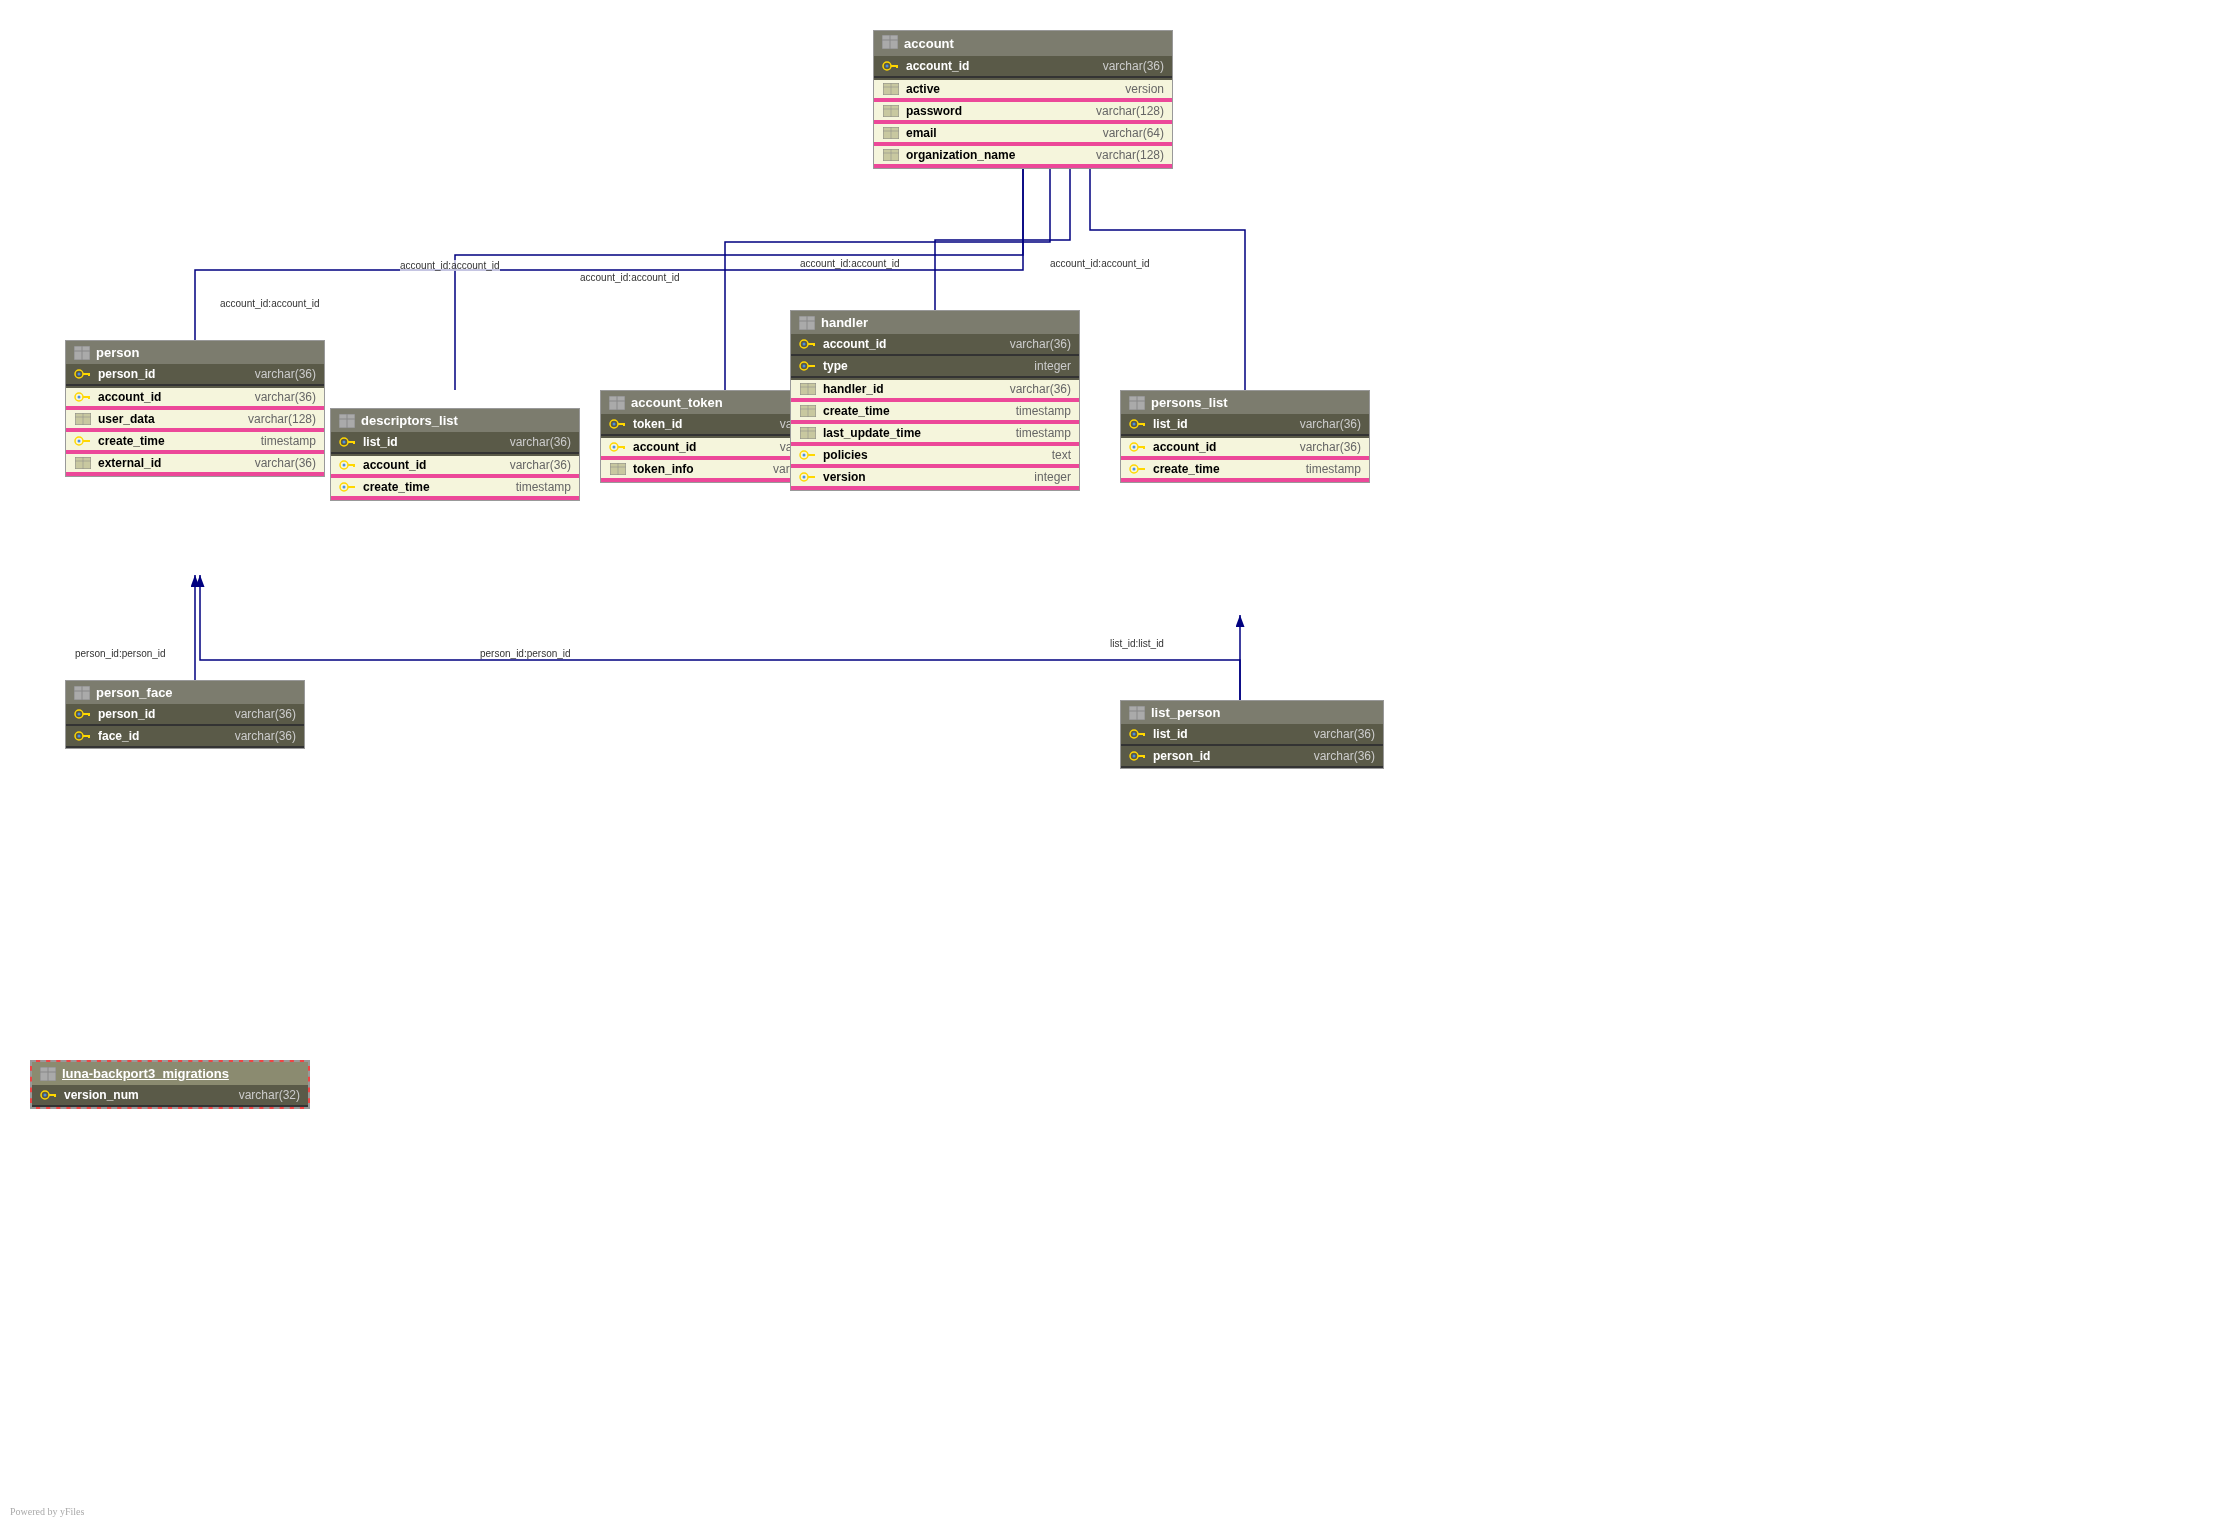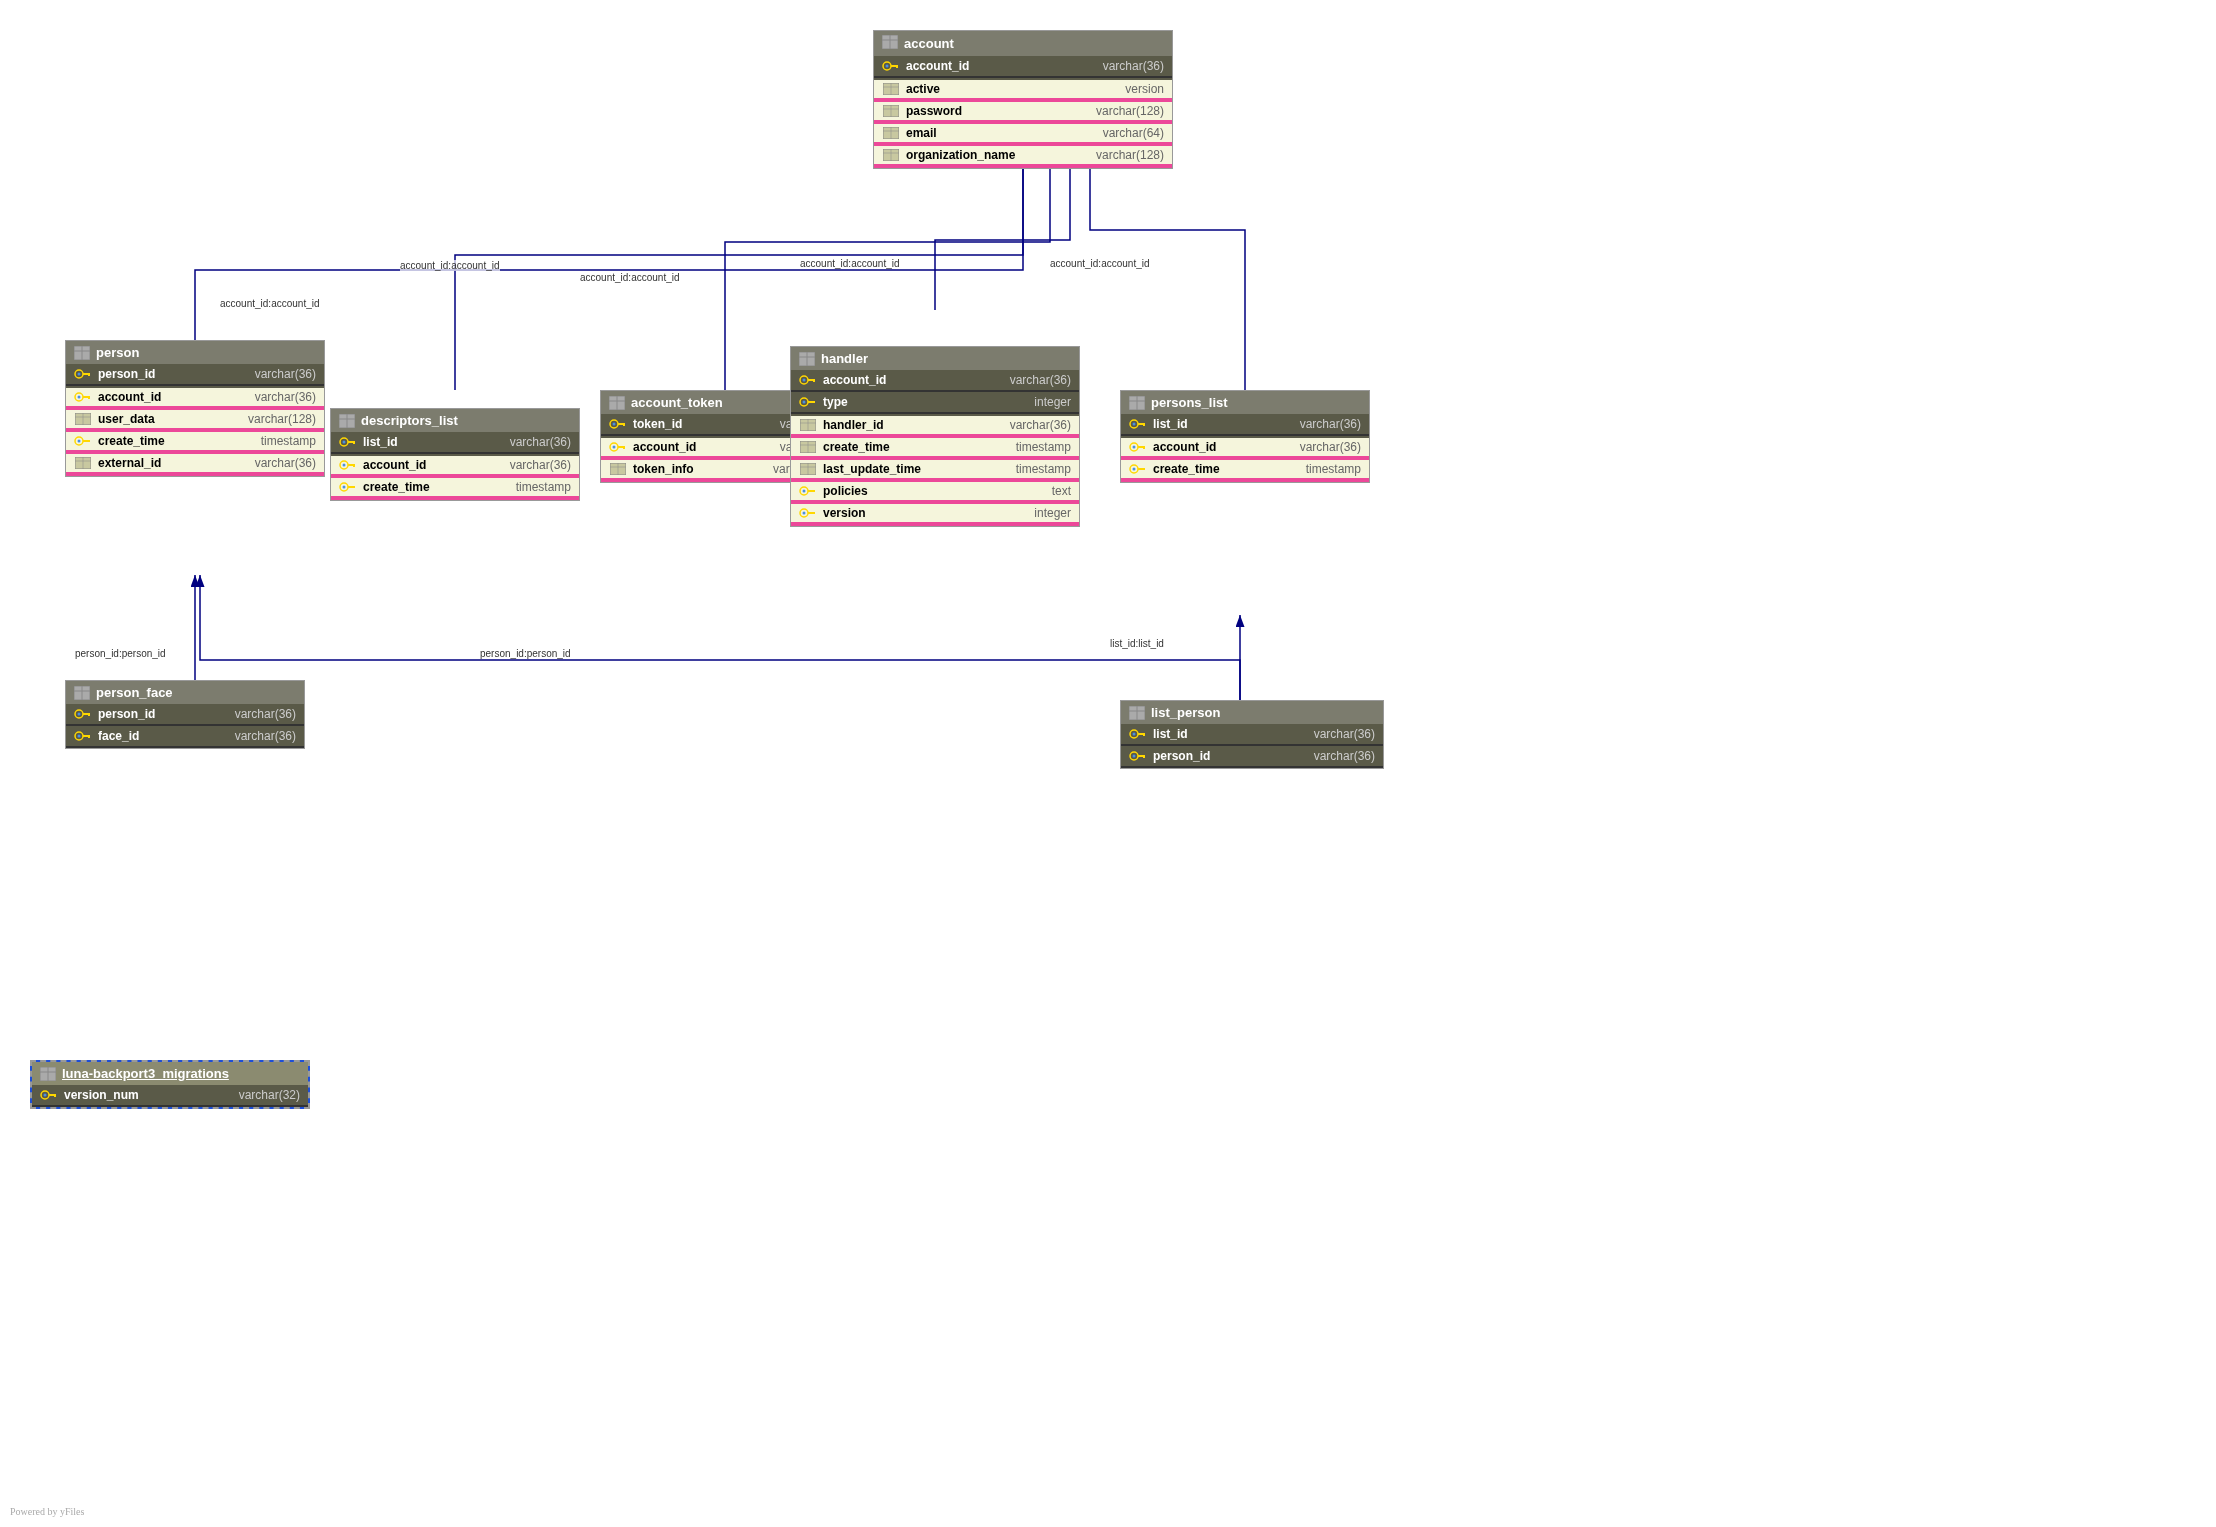--- a/index.html
+++ b/index.html
@@ -15,21 +15,21 @@
     .diagram-container {
       position: relative;
       width: 2216px;
       height: 1527px;
       background: #ffffff;
     }
     
     .db-table {
       position: absolute;
       border: 1px solid #999;
-      background: #1d4ed8;
+      background: #ef4444;
       min-width: 220px;
     }
     .db-table-header {
       background: #7c7c6e;
       color: #ffffff;
       padding: 4px 8px;
       font-weight: bold;
       font-size: 13px;
       display: flex;
       align-items: center;
@@ -378,21 +378,21 @@
               <line x1="0" y1="4" x2="16" y2="4" stroke="#888" stroke-width="0.5"></line>
               <line x1="8" y1="0" x2="8" y2="12" stroke="#888" stroke-width="0.5"></line>
             </svg>
           </span>
         <span class="field-name">token_info</span>
         <span class="field-type">varchar(128)</span>
       </div>
     </div>
   </div>
 
-  <div class="db-table" style="left:790px; top:310px; width:290px;margin-top:36px;">
+  <div class="db-table" style="left:790px; top:310px; width:290px;">
     <div class="db-table-header">
       <svg width="16" height="14" viewBox="0 0 16 14">
           <rect x="0" y="0" width="16" height="14" fill="#aaa" stroke="#888" stroke-width="1"></rect>
           <line x1="0" y1="5" x2="16" y2="5" stroke="#888" stroke-width="1"></line>
           <line x1="8" y1="0" x2="8" y2="14" stroke="#888" stroke-width="1"></line>
         </svg>
       <span>handler</span>
     </div>
     <div class="db-table-pk-row dark-bg">
       <span class="field-icon">

